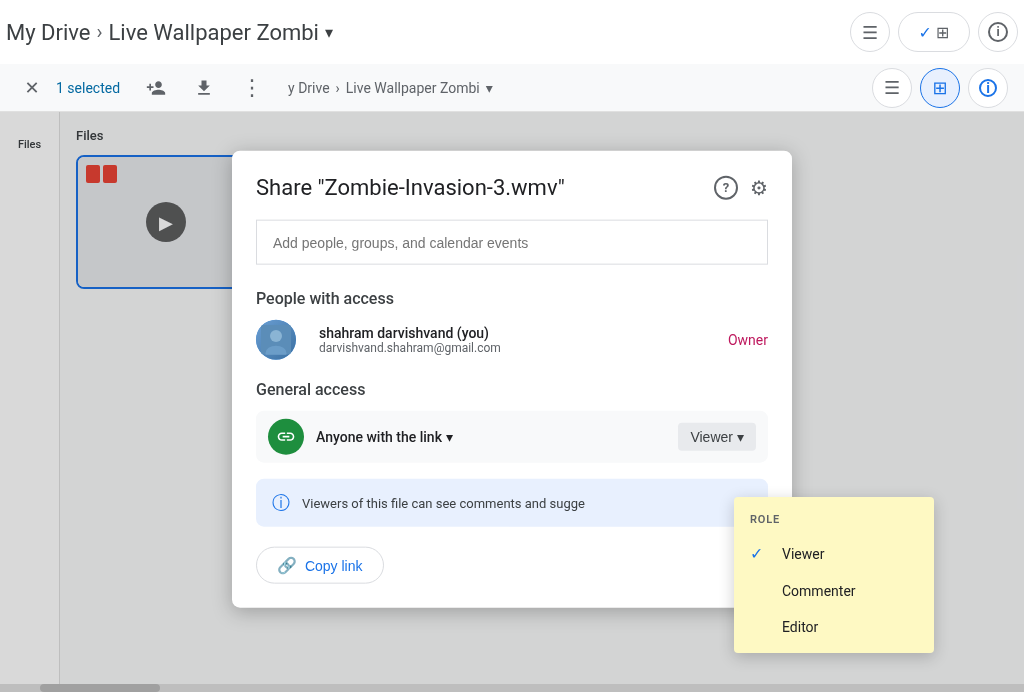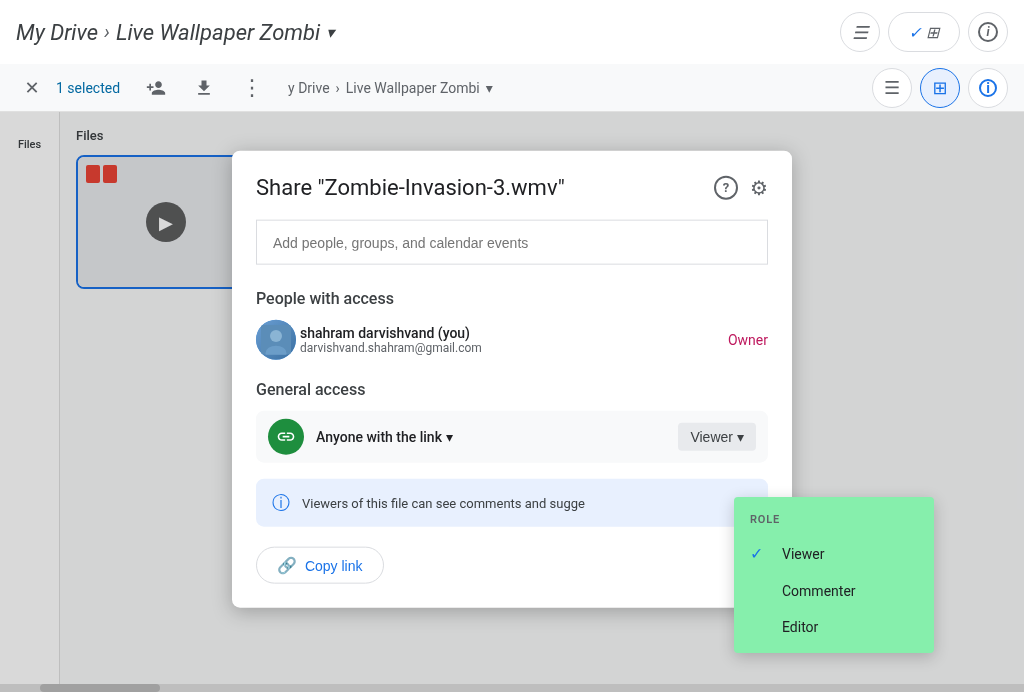--- a/index.html
+++ b/index.html
@@ -9,26 +9,25 @@
       width: 1024px;
       height: 692px;
       overflow: hidden;
       position: relative;
     }
 
     
     .top-header {
       display: flex;
       align-items: center;
-      padding: 8px 16px;
+      padding: 8px 6px;
       background: #fff;
       height: 64px;
       position: relative;
       z-index: 1;
-      font-style: italic;
     }
     .breadcrumb-main {
       display: flex;
       align-items: center;
       gap: 6px;
       font-size: 22px;
       color: #3c4043;
     }
     .header-actions {
       margin-left: auto;
@@ -282,21 +281,21 @@
     }
     .section-label {
       font-size: 16px;
       font-weight: 500;
       color: #3c4043;
       margin-bottom: 12px;
     }
     .person-row {
       display: flex;
       align-items: center;
-      gap: 4px;
+      gap: 23px;
       margin-bottom: 20px;
     }
     .avatar {
       width: 40px;
       height: 40px;
       border-radius: 50%;
       background: #4a90d9;
       overflow: hidden;
       display: flex;
       align-items: center;
@@ -416,21 +415,21 @@
       background: #fff;
       font-weight: 500;
     }
     .copy-icon { font-size: 16px; }
 
     
     .role-menu {
       position: absolute;
       right: 90px;
       top: 385px;
-      background: #86efac;
+      background: #fef9c3;
       border-radius: 4px;
       box-shadow: 0 4px 16px rgba(0,0,0,0.2);
       width: 200px;
       z-index: 30;
       padding: 8px 0;
     }
     .role-menu-header {
       padding: 8px 16px;
       font-size: 11px;
       font-weight: 600;

